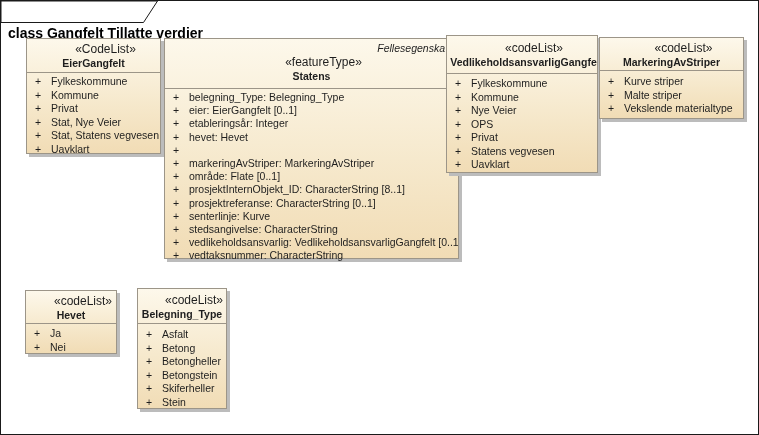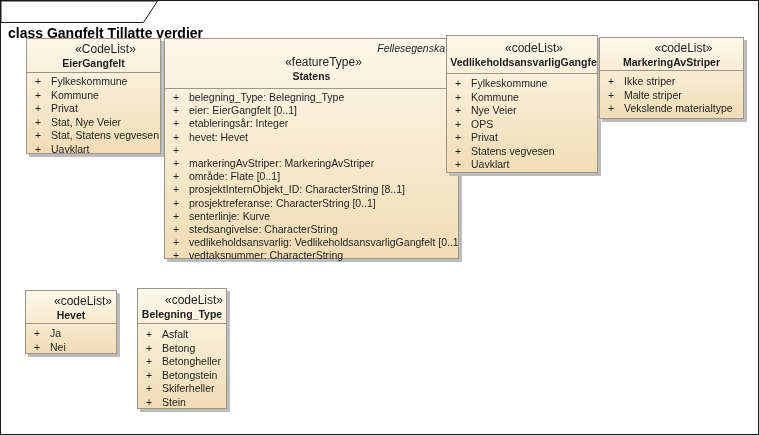--- a/index.html
+++ b/index.html
@@ -199,21 +199,21 @@
   </div>
 
   <div class="box" id="box-markering">
     <div class="box-header">
       <div class="stereotype">«codeList»</div>
       <div class="box-name">MarkeringAvStriper</div>
     </div>
     <div class="attrs">
       <div class="attr">
           <span class="plus">+</span>
-          <span>Ikke striper</span>
+          <span>Kurve striper</span>
         </div>
       <div class="attr">
           <span class="plus">+</span>
           <span>Malte striper</span>
         </div>
       <div class="attr">
           <span class="plus">+</span>
           <span>Vekslende materialtype</span>
         </div>
     </div>

